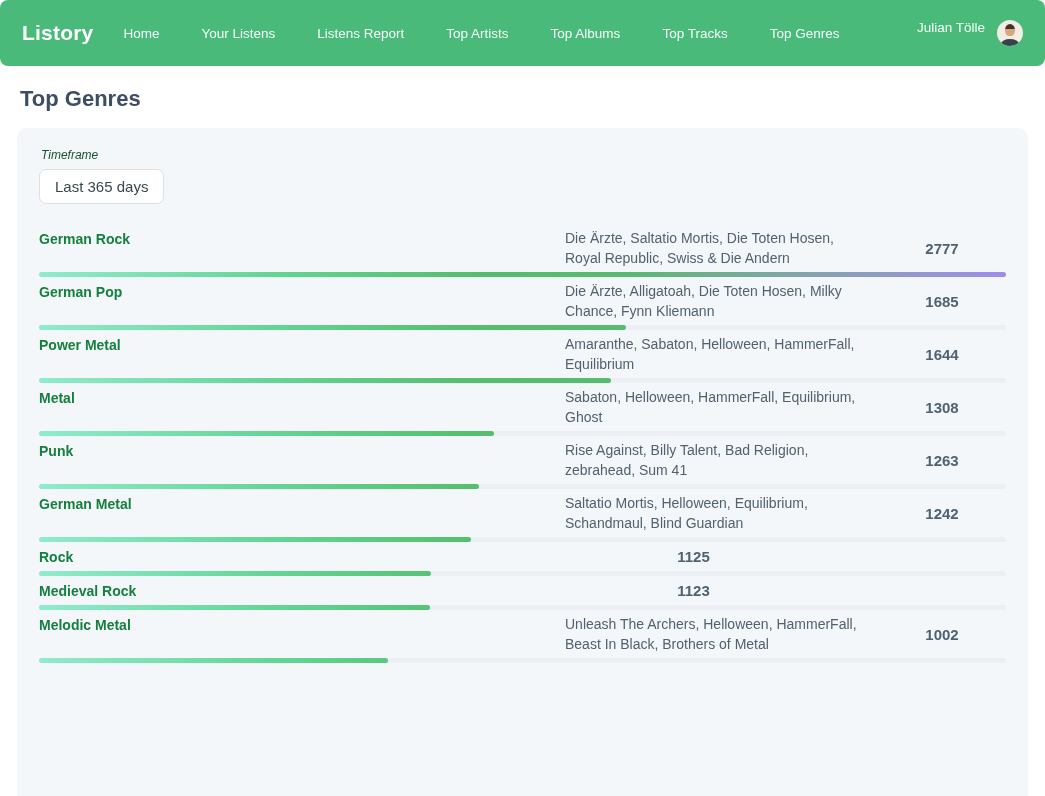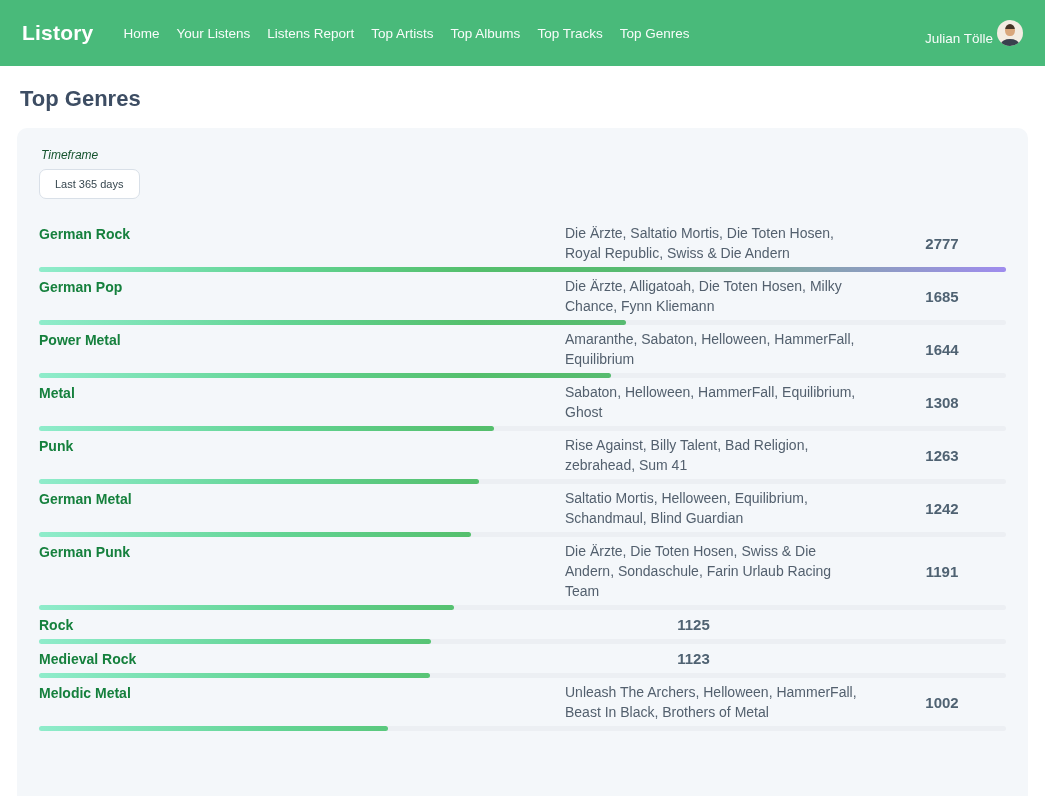--- a/index.html
+++ b/index.html
@@ -10,45 +10,46 @@
     color: #37474f;
   }
 
   
   .topbar {
     height: 66px;
     background: #49ba7a;
     display: flex;
     align-items: center;
     padding: 16px 22px;
+    border-radius: 8px;
   }
   .brand {
     color: #ffffff;
     font-size: 21px;
     font-weight: 700;
     letter-spacing: .2px;
     cursor: pointer;
   }
   .nav {
     display: flex;
     align-items: flex-start;
     margin-left: 30px;
-    gap: 17px;
+    gap: 42px;
   }
   .nav-item {
     color: rgba(255,255,255,.96);
     font-size: 13.5px;
     cursor: pointer;
     white-space: nowrap;
   }
   .topbar-right {
     margin-left: auto;
     display: flex;
-    align-items: flex-end;
-    gap: 4px;
+    align-items: flex-start;
+    gap: 12px;
   }
   .user-name { color: rgba(255,255,255,.96); font-size: 13.5px; }
   .avatar {
     width: 26px; height: 26px;
     border-radius: 50%;
     background: #f3ece2;
     position: relative;
     overflow: hidden;
     cursor: pointer;
     flex: 0 0 auto;
@@ -91,21 +92,21 @@
     margin: 2px 0 7px 2px;
     font-style: italic;
   }
   .timeframe-select {
     display: inline-flex;
     align-items: center;
     background: #ffffff;
     border: 1px solid #d9e0e8;
     border-radius: 7px;
     padding: 8px 15px;
-    font-size: 11px;
+    font-size: 15px;
     color: #37474f;
     cursor: pointer;
     user-select: none;
   }
 
   
   .genre-table { margin-top: 20px; }
   .row {
     position: relative;
     display: grid;
@@ -220,28 +221,20 @@
       </div>
       <div class="row">
         <div class="genre-name">German Metal</div>
         <div class="genre-artists">Saltatio Mortis, Helloween, Equilibrium, Schandmaul, Blind Guardian</div>
         <div class="genre-count">1242</div>
         <div class="bar-track">
           <div class="bar-fill" style="width: 44.7245%; background-size: 223.591% 100%;"></div>
         </div>
       </div>
       <div class="row">
-        <div class="genre-name">German Punk</div>
-        <div class="genre-artists">Die Ärzte, Die Toten Hosen, Swiss &amp; Die Andern, Sondaschule, Farin Urlaub Racing Team</div>
-        <div class="genre-count">1191</div>
-        <div class="bar-track">
-          <div class="bar-fill" style="width: 42.888%; background-size: 233.165% 100%;"></div>
-        </div>
-      </div>
-      <div class="row">
         <div class="genre-name">Rock</div>
         <div class="genre-count">1125</div>
         <div class="bar-track">
           <div class="bar-fill" style="width: 40.5113%; background-size: 246.844% 100%;"></div>
         </div>
       </div>
       <div class="row">
         <div class="genre-name">Medieval Rock</div>
         <div class="genre-count">1123</div>
         <div class="bar-track">

